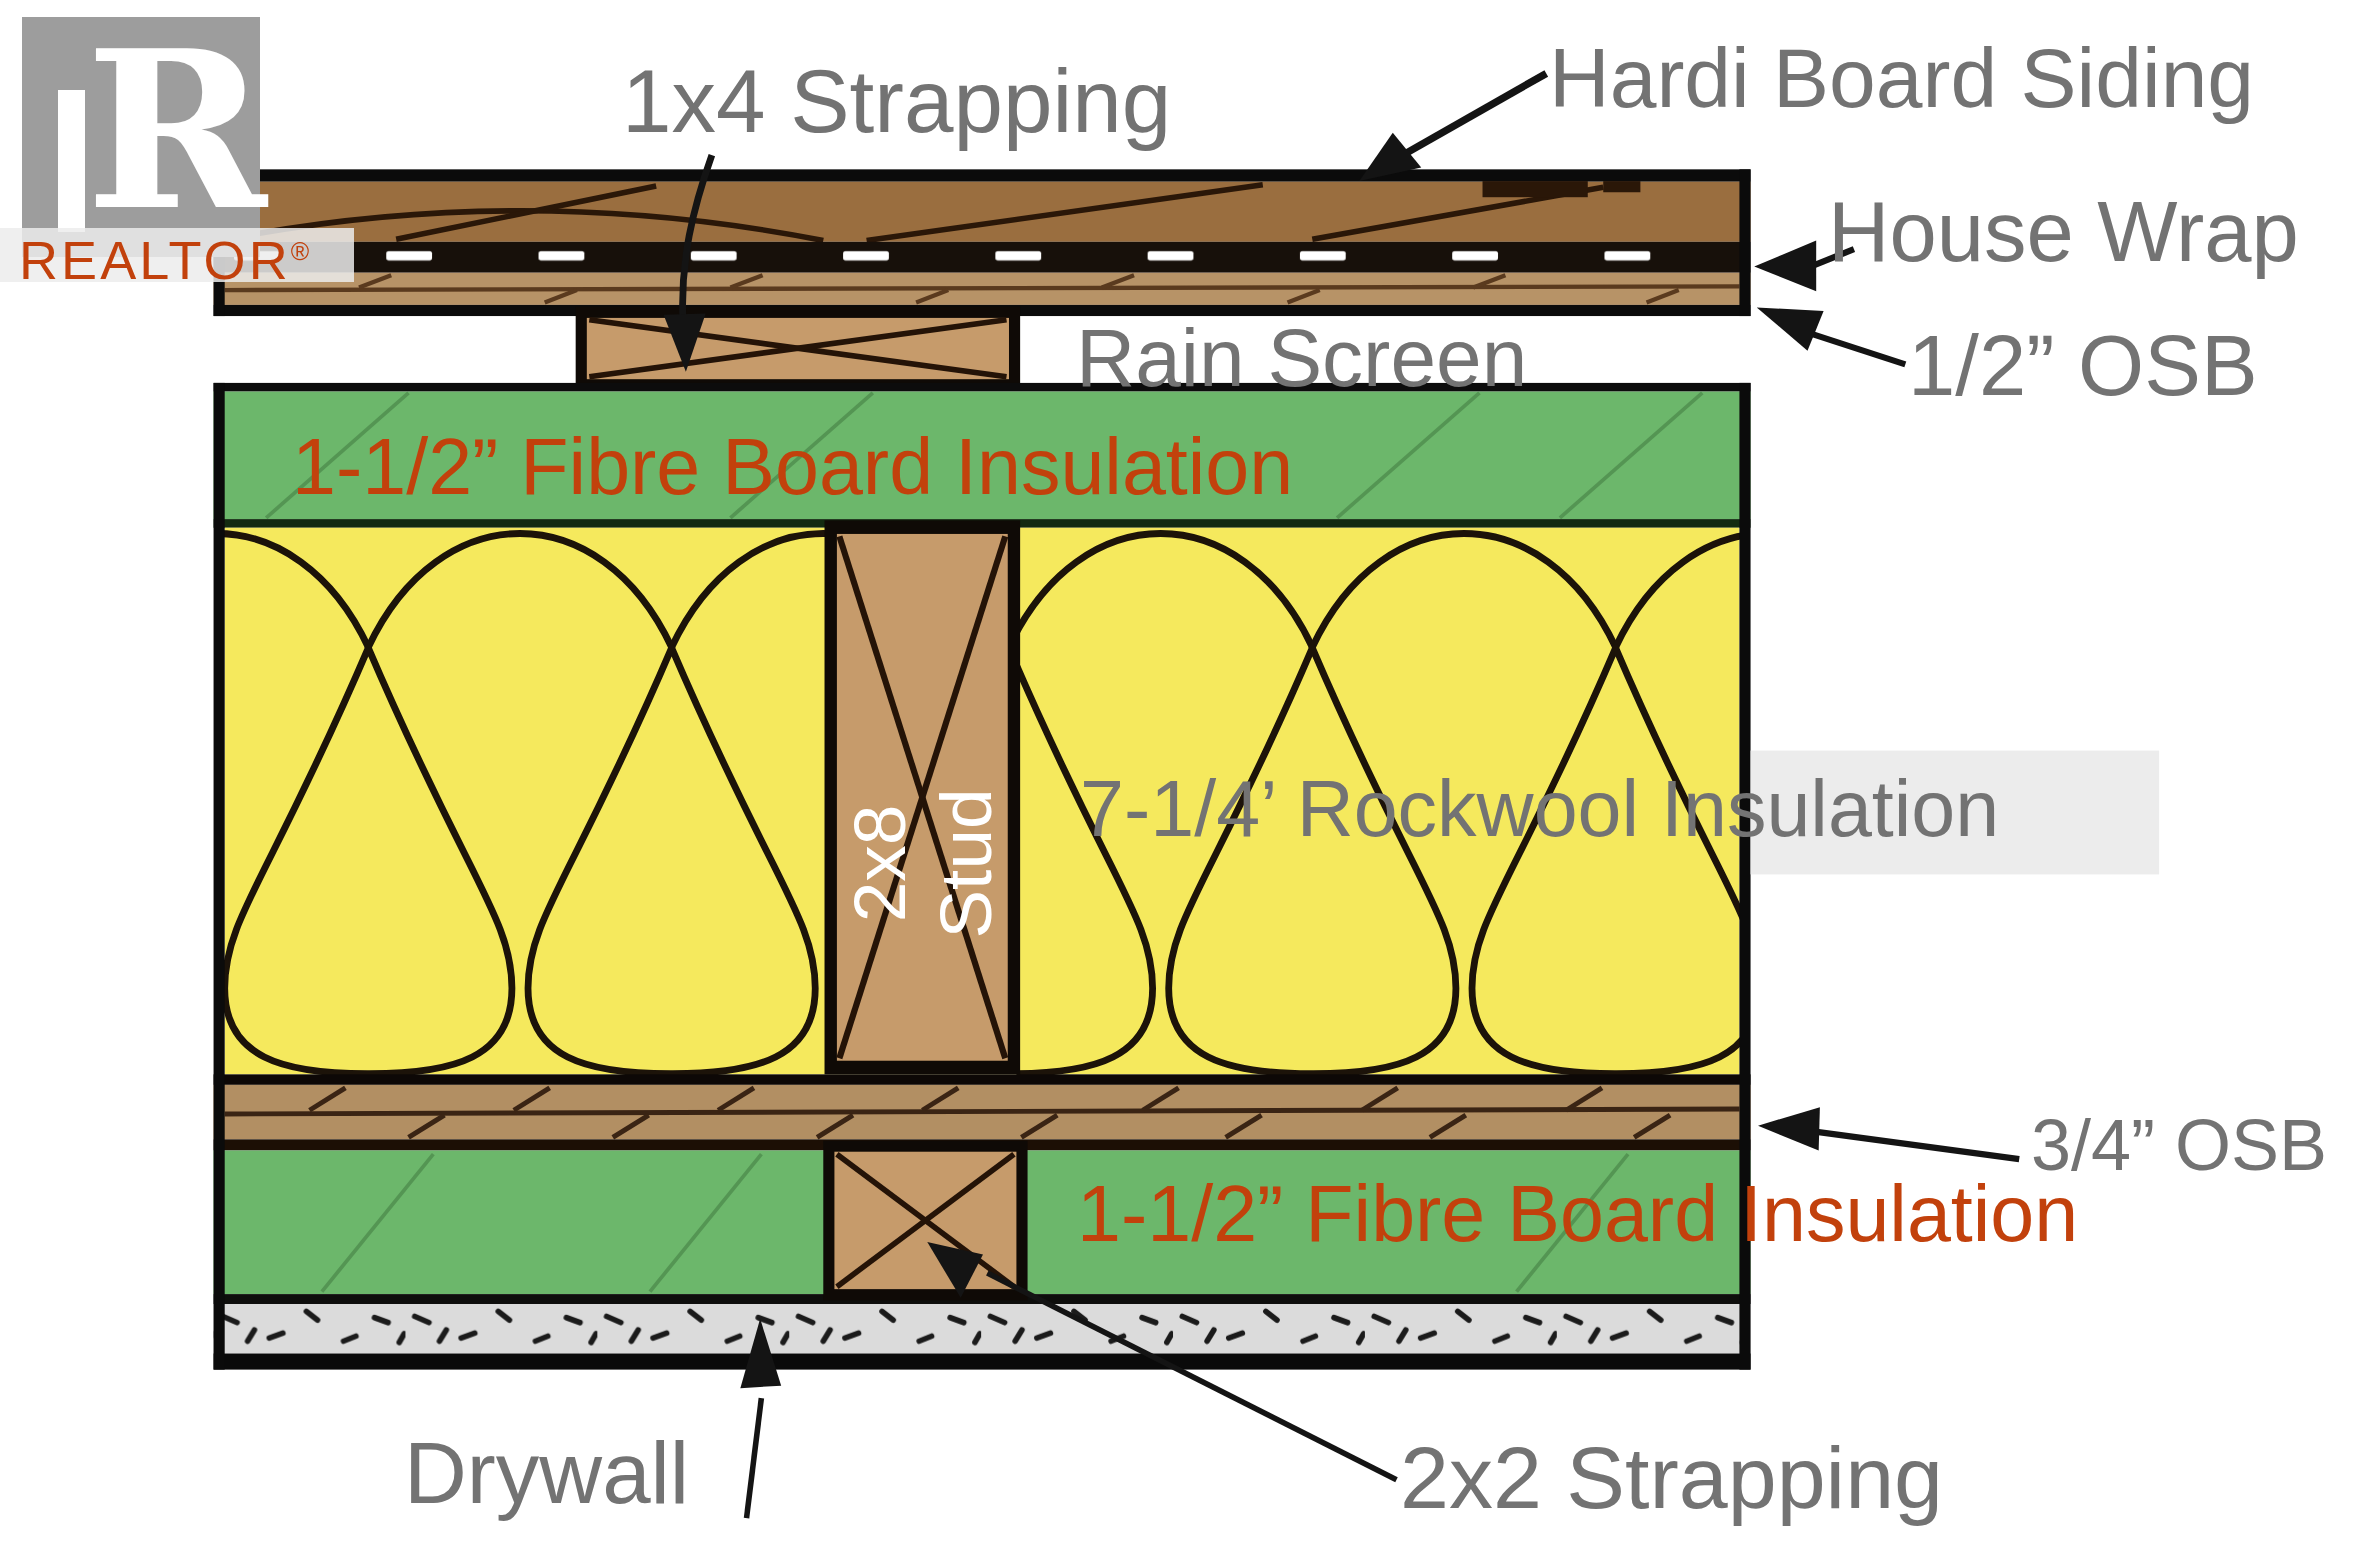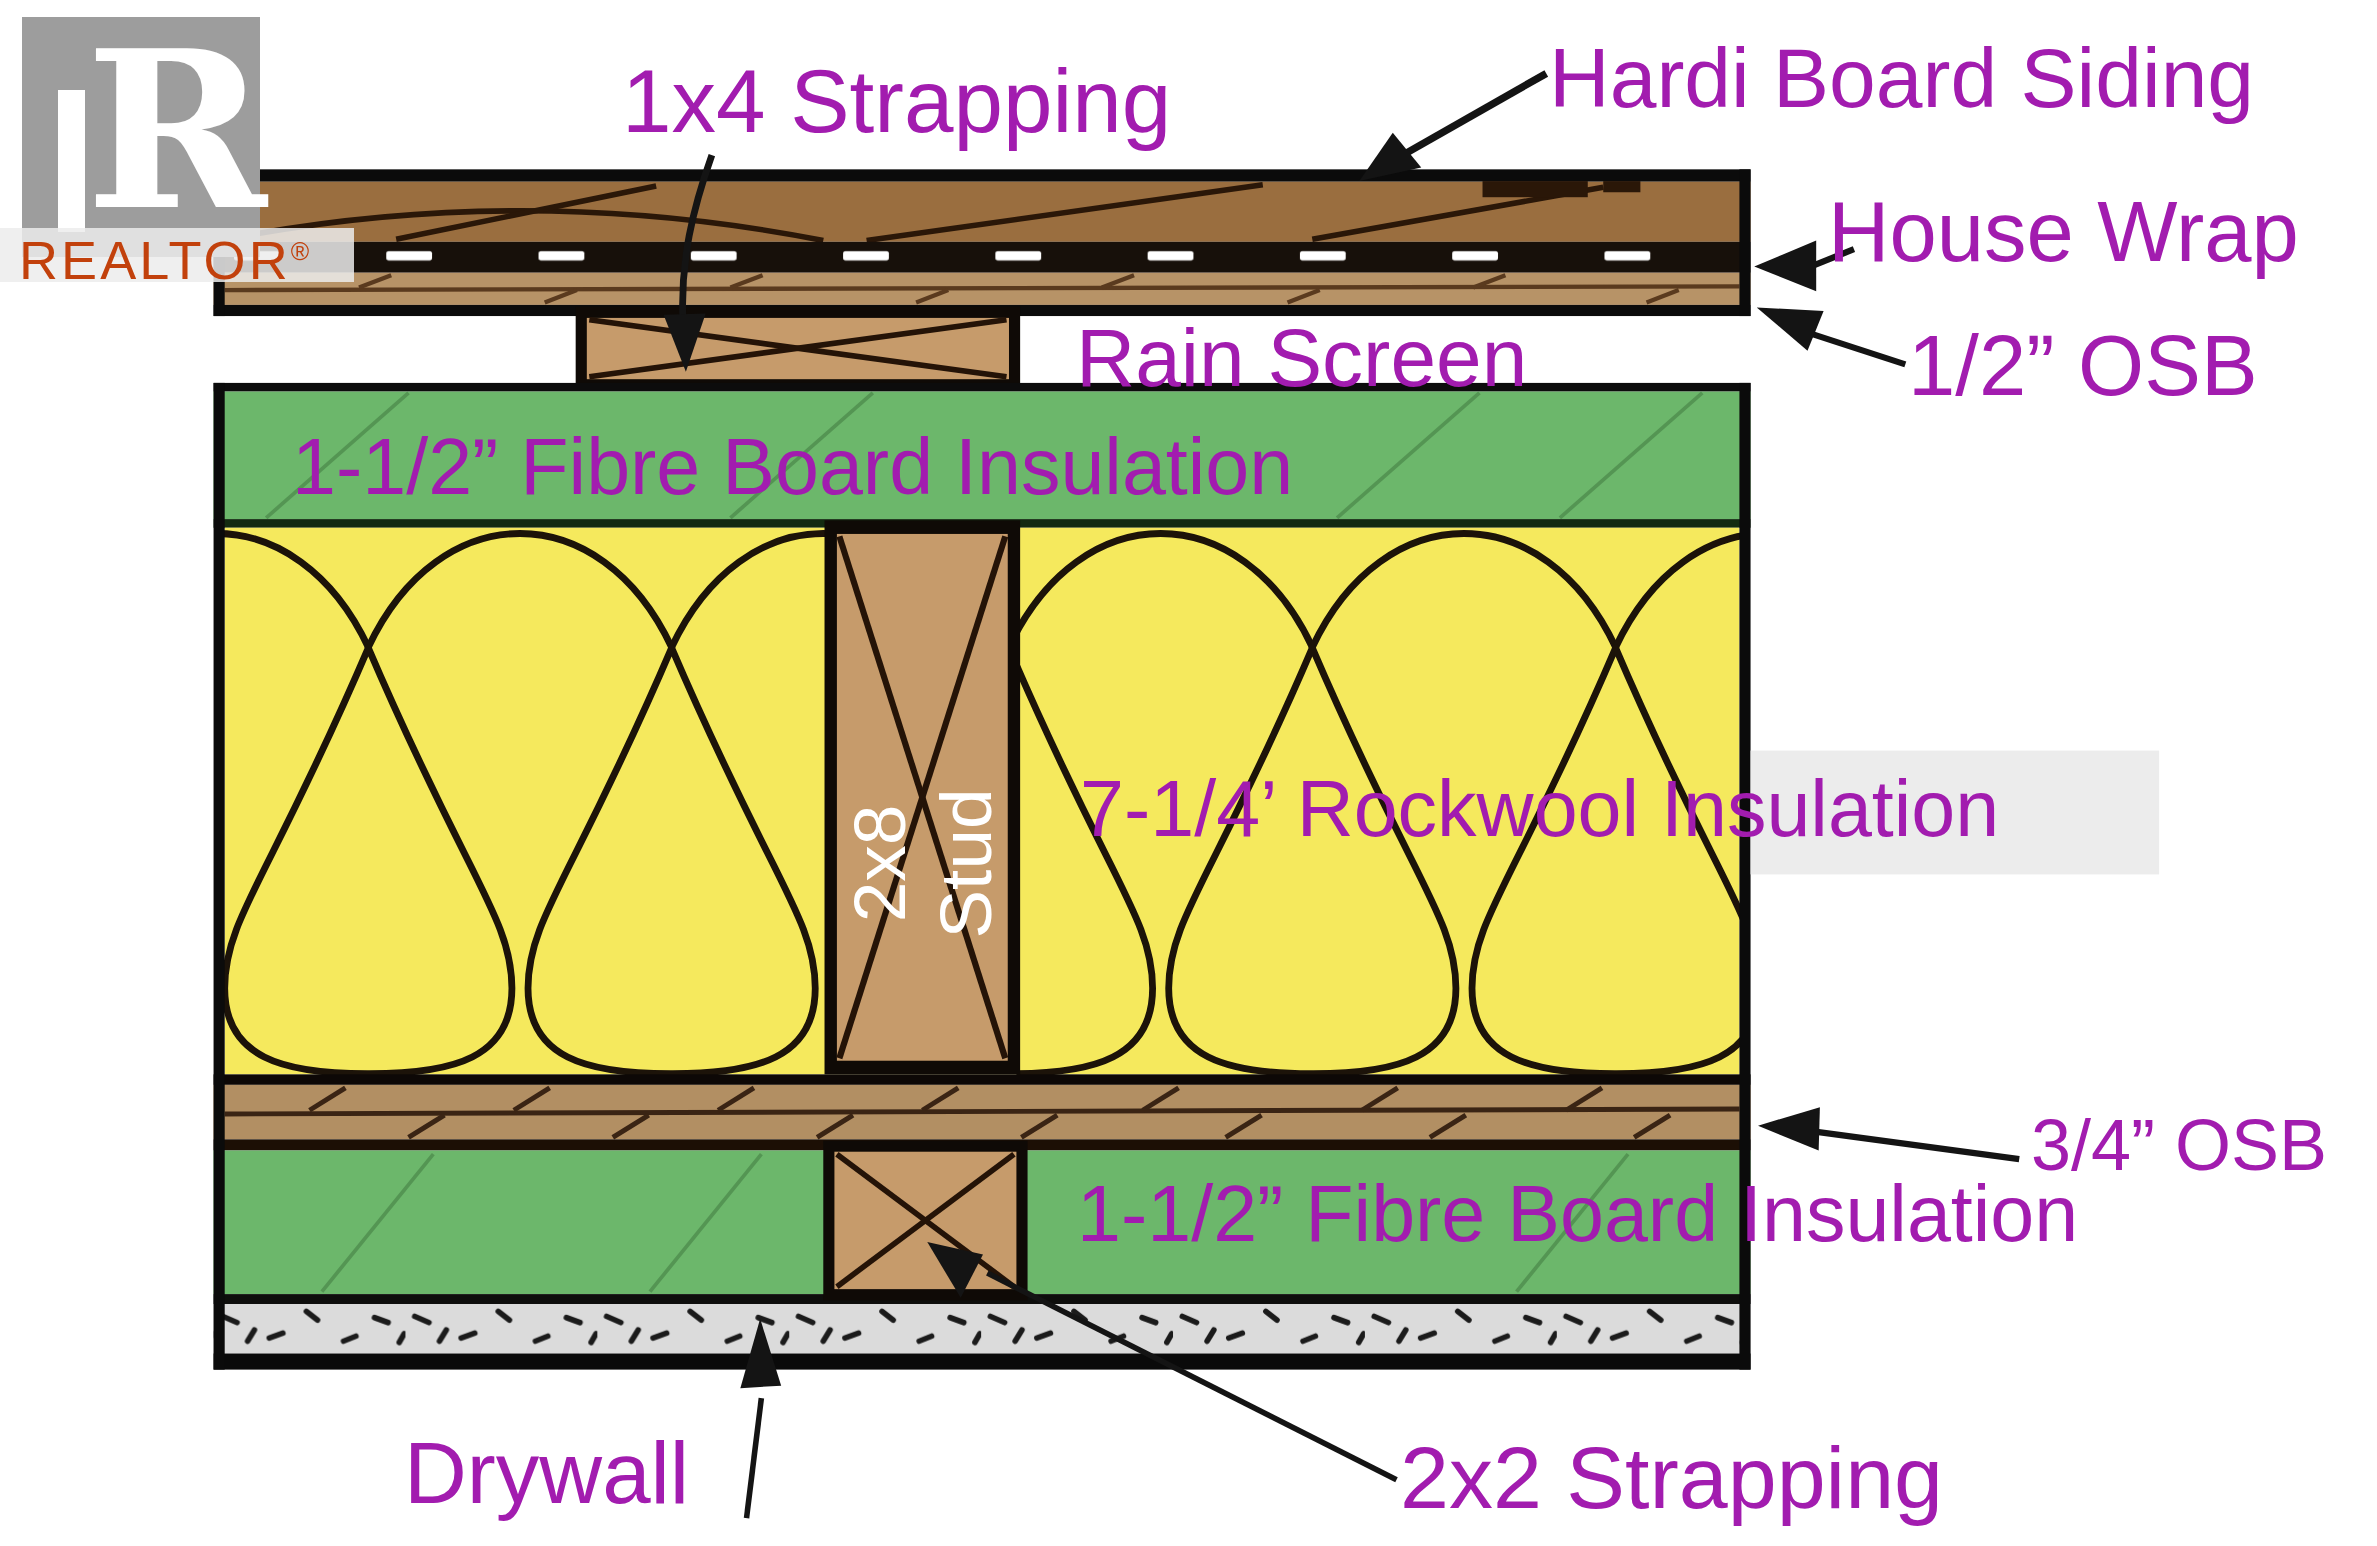--- a/index.html
+++ b/index.html
@@ -1,20 +1,20 @@
 <!DOCTYPE html>
 <html style="font-size:10px"><head>
 <meta charset="utf-8">
 <style>
   html,body{margin:0;padding:0;background:#fff;}
   .stage{position:relative;width:2377px;height:1547px;background:#fff;overflow:hidden;
          font-family:"Liberation Sans",sans-serif;}
   .stage svg{position:absolute;left:0;top:0;}
-  .lbl{position:absolute;line-height:1;white-space:nowrap;color:#a21caf;}
-  .lbl.green{color:#a21caf;}
+  .lbl{position:absolute;line-height:1;white-space:nowrap;color:#737373;}
+  .lbl.green{color:#c2410c;}
   #lb-1x4        {left:622px;top:57px;  font-size:89px;}
   #lb-hardi      {left:1549px;top:36px;  font-size:84px;}
   #lb-housewrap  {left:1828px;top:189px; font-size:85px;}
   #lb-osb12      {left:1908px;top:323px; font-size:85px;}
   #lb-rain       {left:1060px;top:317px; font-size:82px;margin-left:16px;}
   #lb-fibretop   {left:292px; top:427px; font-size:79px;}
   #lb-rockwool   {left:1080px;top:769px;font-size:79px;}
   #lb-osb34      {left:2031px;top:1109px;font-size:72px;}
   #lb-fibrebot   {left:1077px;top:1174px;font-size:79px;}
   #lb-drywall    {left:404px; top:1429px;font-size:87px;}

